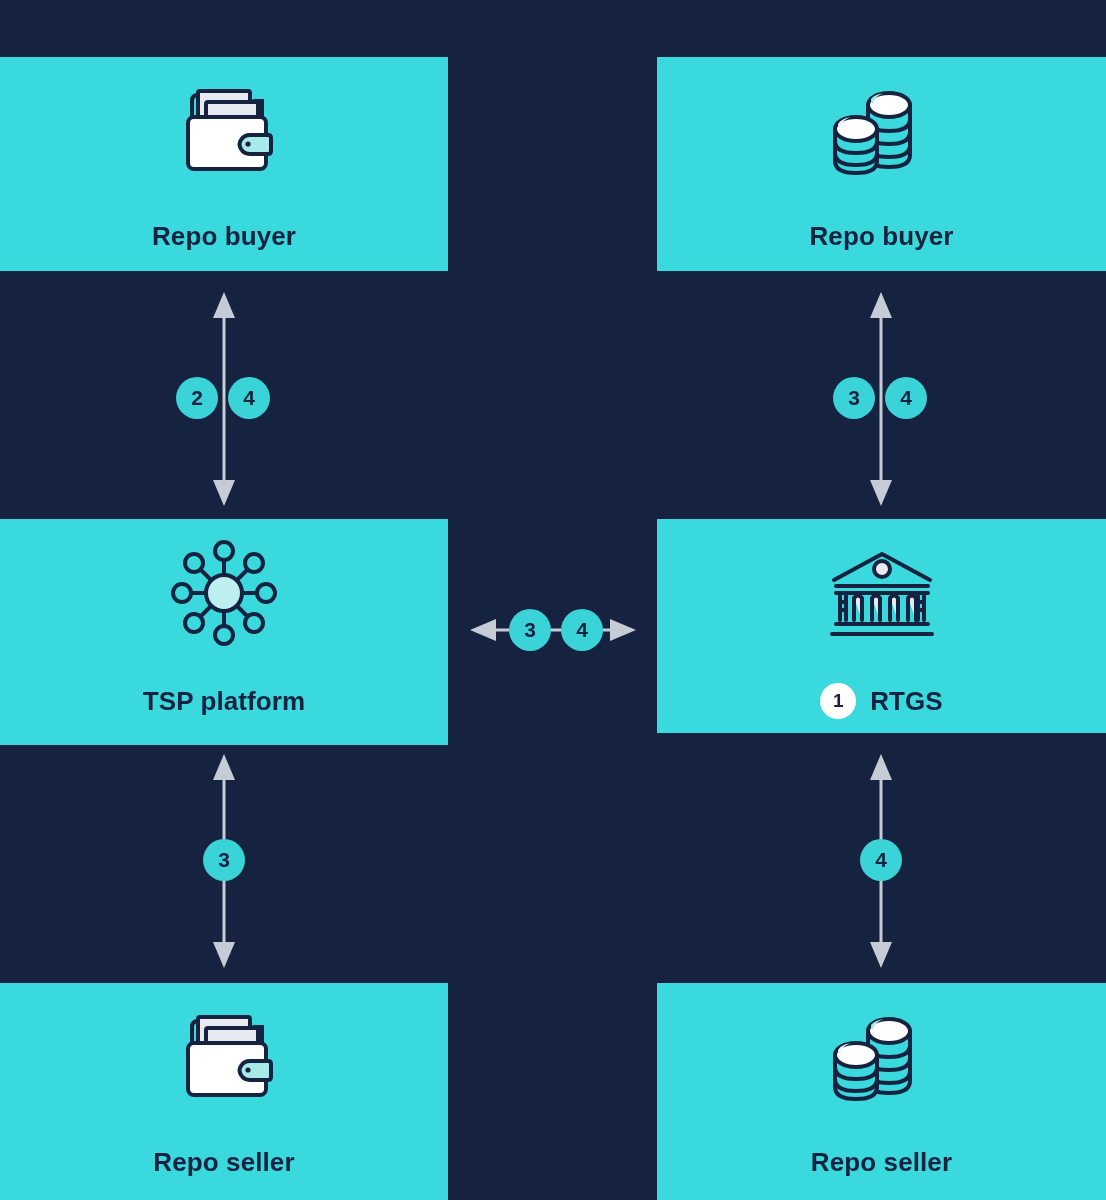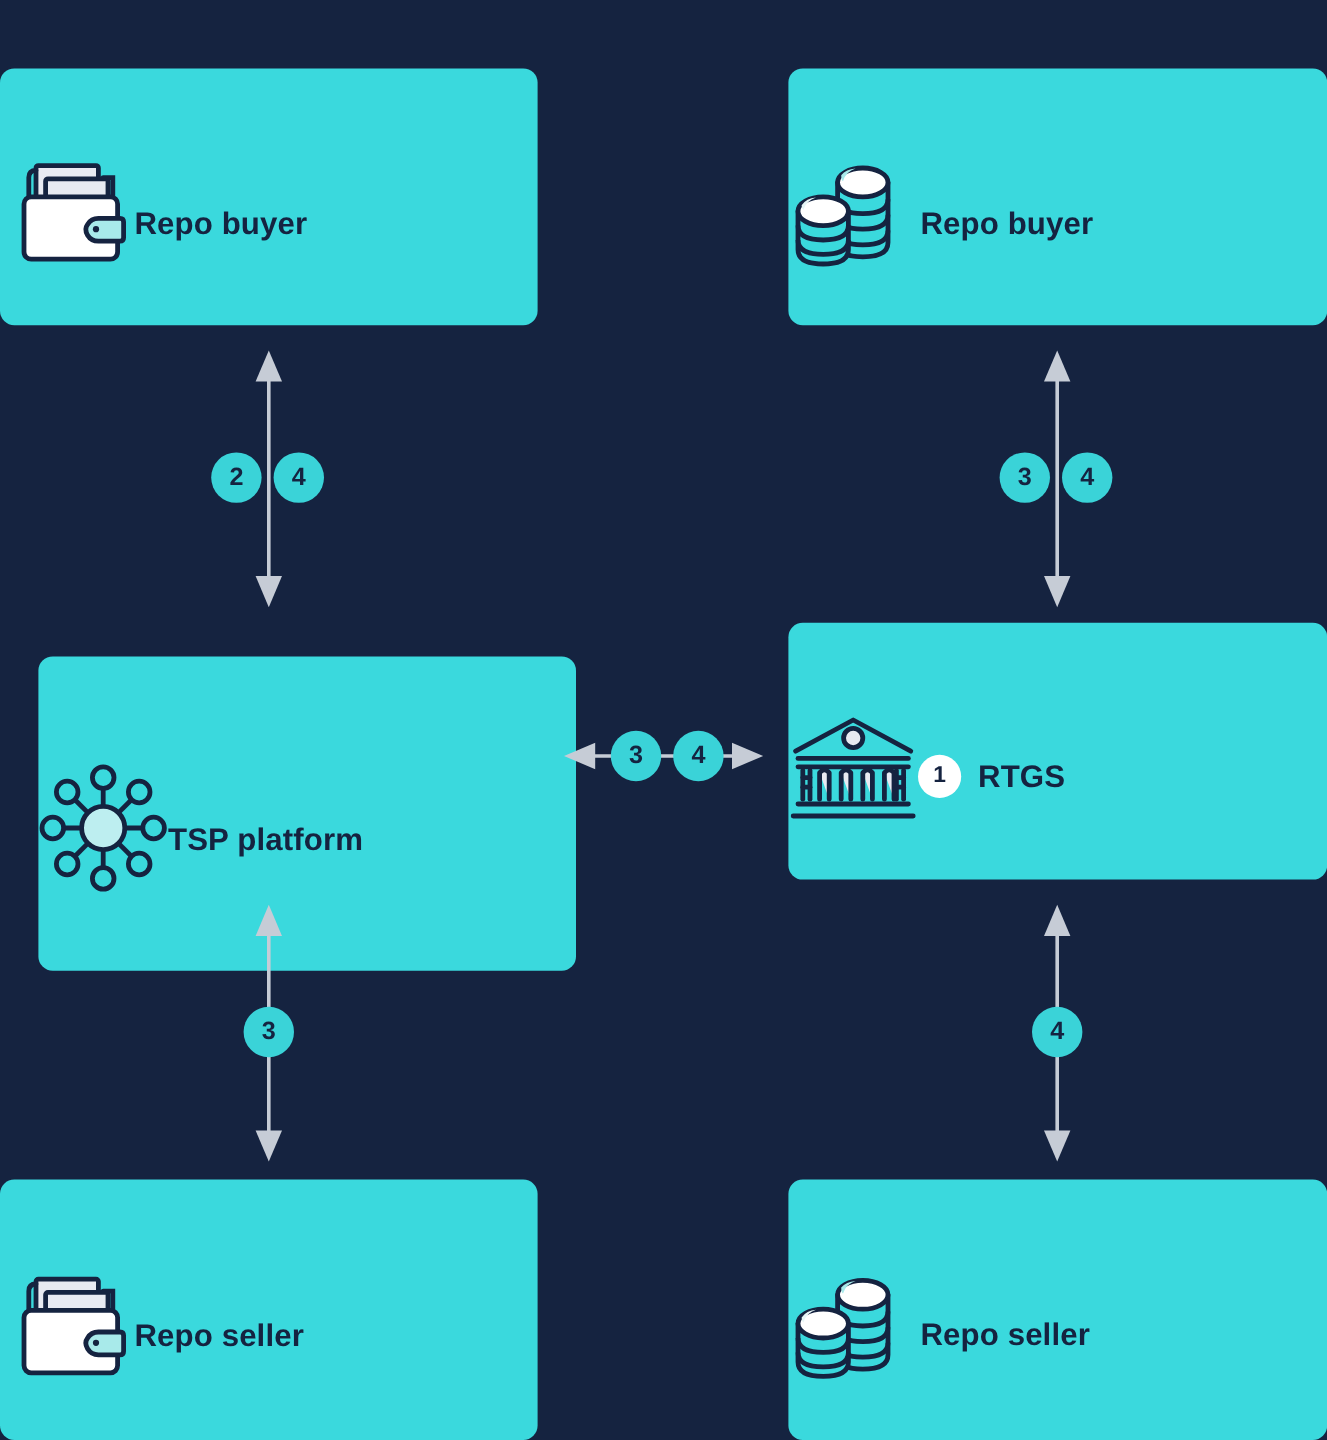--- a/index.html
+++ b/index.html
@@ -15,24 +15,23 @@
     width: 1106px;
     height: 1200px;
     background: #152340;
   }
 
   
   .box {
     position: absolute;
     background: #3ad9dd;
     display: flex;
-    flex-direction: row;
+    flex-direction: column;
     align-items: center;
     justify-content: flex-start;
-    border-radius: 12px;
   }
   .box-icon {
     display: flex;
     align-items: center;
     justify-content: center;
   }
   .box-label-row {
     display: flex;
     align-items: center;
     justify-content: center;
@@ -123,21 +122,21 @@
         <path d="M8 70 Q8 82 29 82 Q50 82 50 70" fill="none" stroke="#152340" stroke-width="4"></path>
         <ellipse cx="29" cy="46" rx="21" ry="12" fill="#ffffff" stroke="#152340" stroke-width="4"></ellipse>
         <path d="M11 41 Q15 35 23 34.5 Q15 37 12.5 45 Q11 44 11 41 Z" fill="#e6f6f6"></path>
       </svg>
     </div>
     <div class="box-label-row" style="margin-top:44px;">
       <span class="box-label">Repo buyer</span>
     </div>
   </div>
 
-  <div class="box" style="left:0px; top:547px; width:448px; height:262px;margin-left:32px;">
+  <div class="box" style="left:0px; top:519px; width:448px; height:226px;">
     <div class="box-icon" style="margin-top:24px; height:100px;">
       <svg width="108" height="108" viewBox="0 0 108 108">
         <g stroke="#152340" stroke-width="4" fill="none">
 
           <line x1="54" y1="36" x2="54" y2="20"></line>
           <line x1="54" y1="72" x2="54" y2="88"></line>
           <line x1="36" y1="54" x2="20" y2="54"></line>
           <line x1="72" y1="54" x2="88" y2="54"></line>
           <line x1="41" y1="41" x2="29" y2="29"></line>
           <line x1="67" y1="41" x2="79" y2="29"></line>

